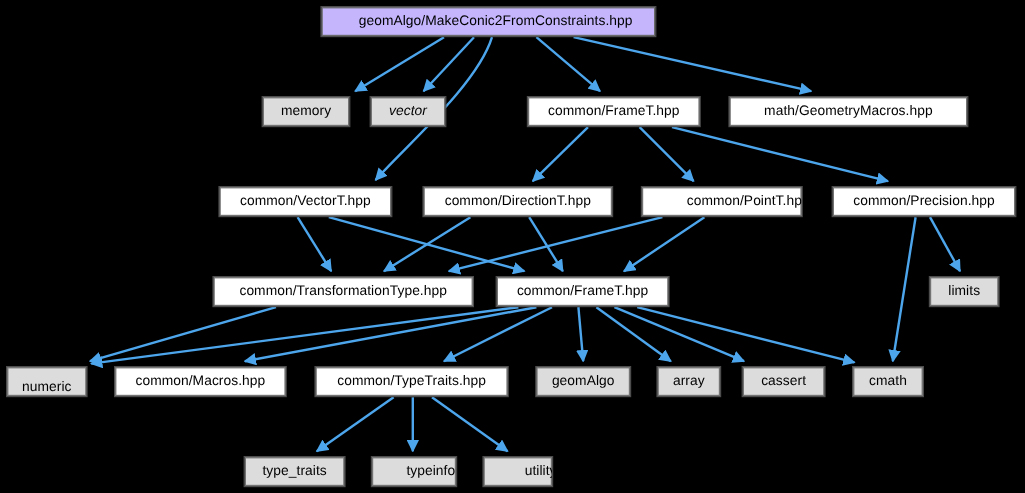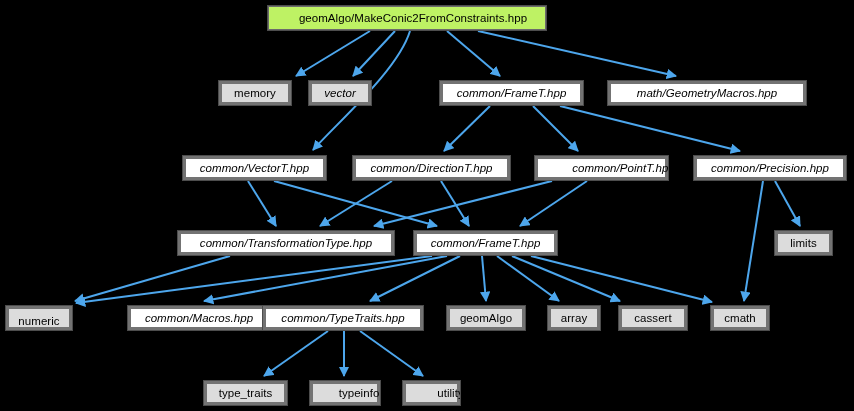--- a/index.html
+++ b/index.html
@@ -21,36 +21,35 @@
     top: 0;
     width: 854px;
     height: 411px;
   }
   .node {
     position: absolute;
     box-sizing: border-box;
     display: flex;
     align-items: center;
     justify-content: center;
-    border: 3px solid #737373;
+    border: 1px solid #737373;
     outline: 1px solid #4d4d4d;
     font-size: 11.5px;
     color: #000000;
     white-space: nowrap;
     letter-spacing: 0.05px;
   }
   .node.system {
     background: #dcdcdc;
   }
   .node.project {
     background: #ffffff;
-    font-style: italic;
   }
   .node.root {
-    background: #bef264;
+    background: #c4b5fd;
     border: 1px solid #6b6b6b;
     outline: 1px solid #4d4d4d;
     padding-left: 12px;
   }
   .node-label {
     pointer-events: none;
   }
 </style>
 </head>
 <body>
@@ -127,21 +126,21 @@
       </div>
       <div class="node project" style="left: 414px; top: 231px; width: 143px; height: 24px;">
         <span class="node-label">common/FrameT.hpp</span>
       </div>
       <div class="node system" style="left: 775px; top: 231px; width: 57px; height: 24px;">
         <span class="node-label">limits</span>
       </div>
       <div class="node system" style="left: 6px; top: 306px; width: 66px; height: 24px; align-items: flex-end;">
         <span class="node-label">numeric</span>
       </div>
-      <div class="node project" style="left: 96px; top: 306px; width: 142px; height: 24px; margin-left: 32px;">
+      <div class="node project" style="left: 96px; top: 306px; width: 142px; height: 24px;">
         <span class="node-label">common/Macros.hpp</span>
       </div>
       <div class="node project" style="left: 263px; top: 306px; width: 160px; height: 24px;">
         <span class="node-label">common/TypeTraits.hpp</span>
       </div>
       <div class="node system" style="left: 447px; top: 306px; width: 78px; height: 24px;">
         <span class="node-label">geomAlgo</span>
       </div>
       <div class="node system" style="left: 548px; top: 306px; width: 52px; height: 24px;">
         <span class="node-label">array</span>

